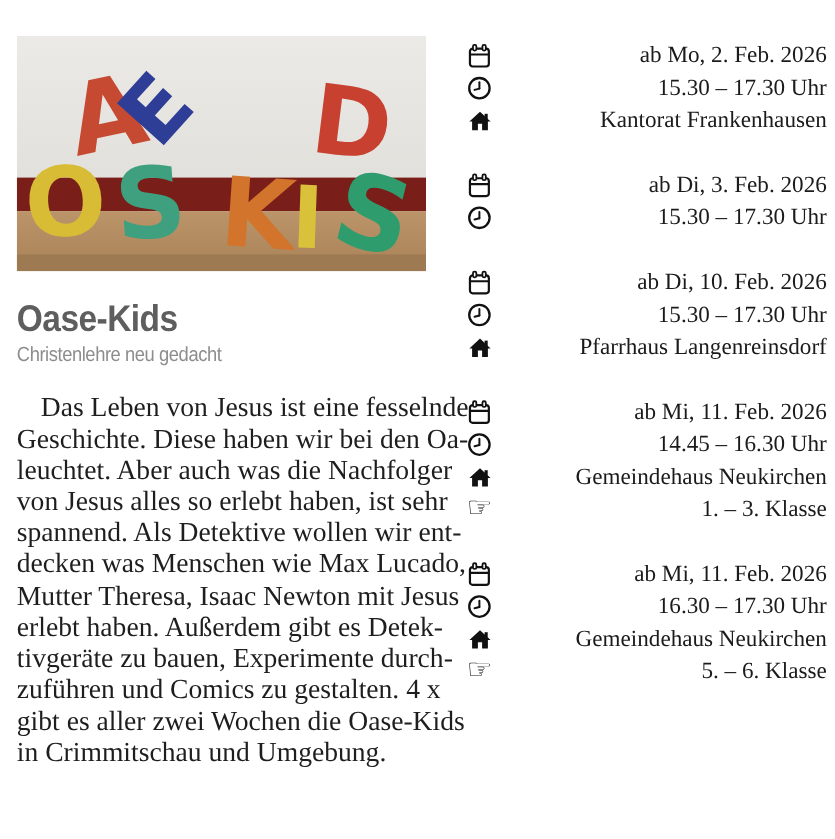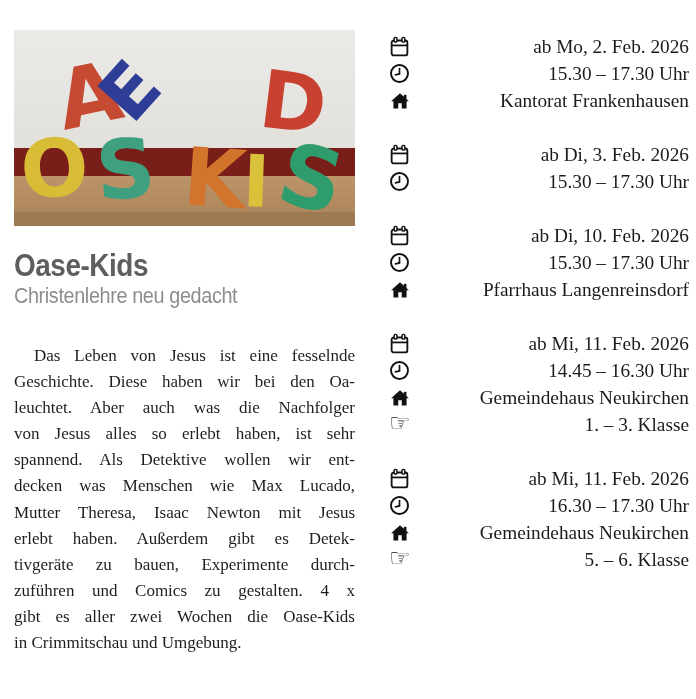--- a/index.html
+++ b/index.html
@@ -18,25 +18,25 @@
   .article-title{
     margin-top:26px;
     font-family:"Liberation Sans", sans-serif;
     font-weight:bold;font-size:31px;line-height:28px;
     letter-spacing:-0.5px;
   }
   .article-title > span{display:inline-block;transform:scaleX(0.9);transform-origin:0 50%;}
   .article-subtitle{
     margin-top:3px;
     font-family:"Liberation Sans", sans-serif;
-    font-weight:normal;font-size:22px;line-height:26px;
+    font-weight:normal;font-size:17px;line-height:26px;
     letter-spacing:-0.4px;
   }
   .article-subtitle > span{display:inline-block;transform:scaleX(0.9);transform-origin:0 50%;}
-  .body-text{margin-top:34px;font-size:17px;}
+  .body-text{margin-top:18px;font-size:23px;}
   .body-line{
     height:26.1px;line-height:26.1px;white-space:nowrap;
     text-align:justify;text-align-last:justify;
   }
   .body-line.last{text-align-last:left;}
   .body-line.first{text-indent:20px;}
 
   
   .right-col{position:absolute;left:389px;top:33px;width:300px;}
   .event{margin-bottom:27px;}

